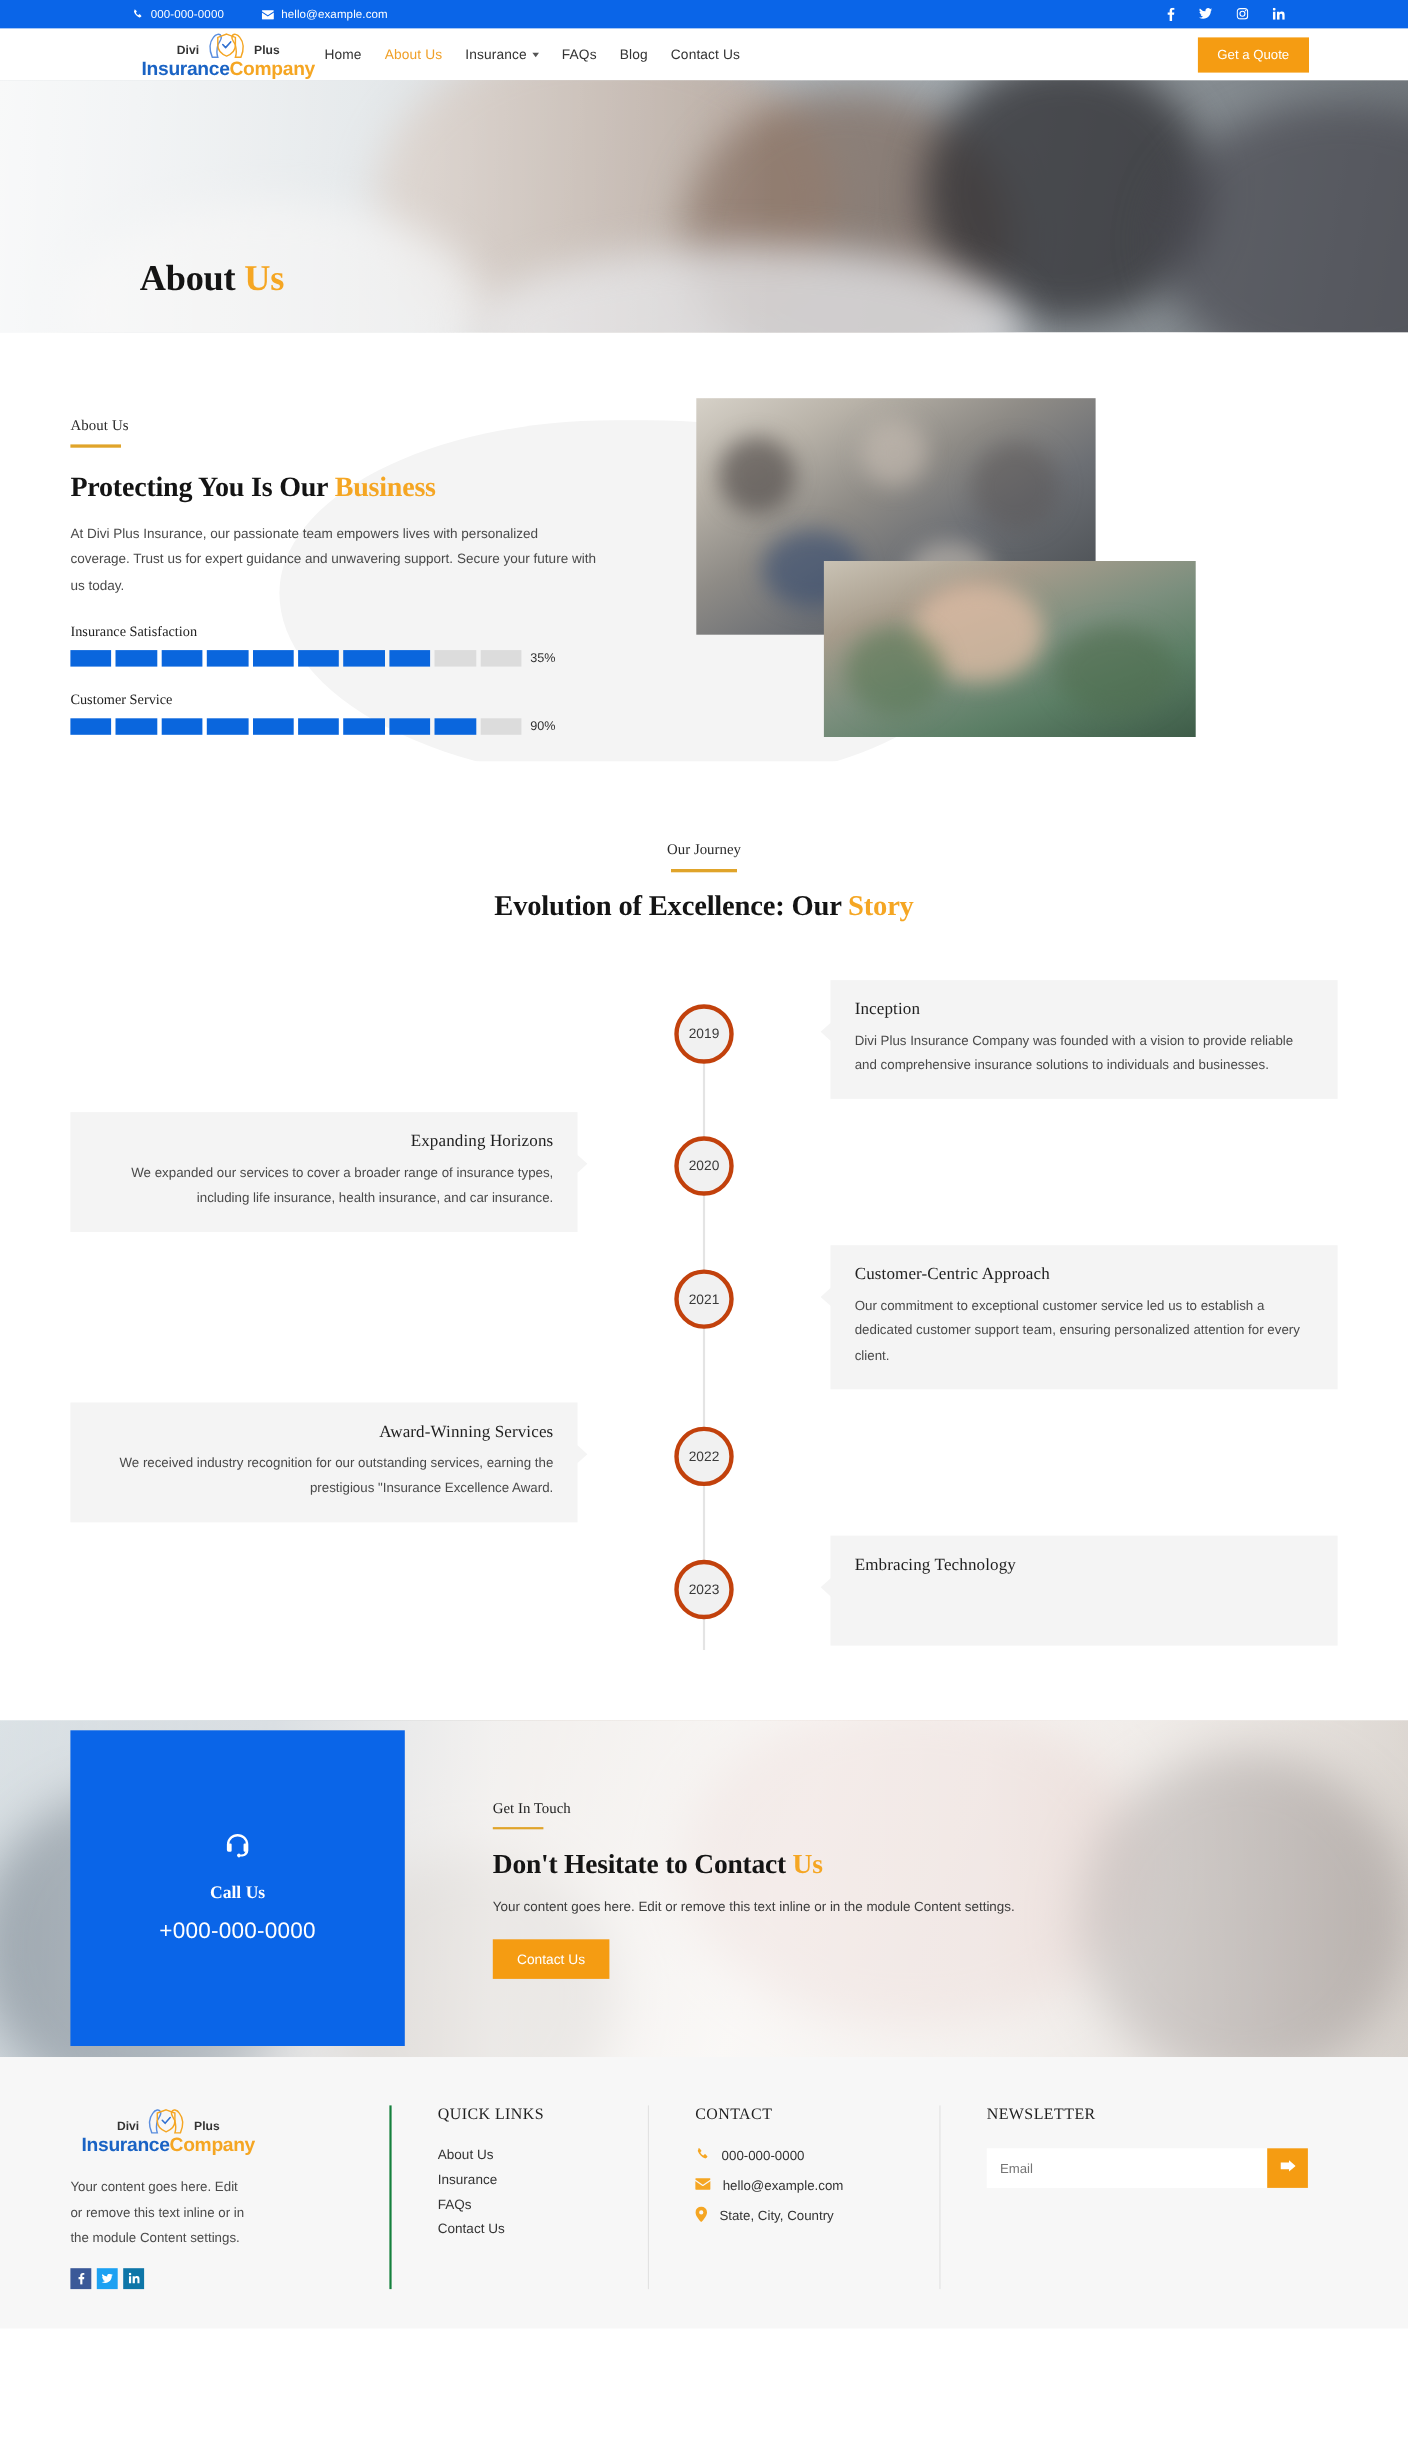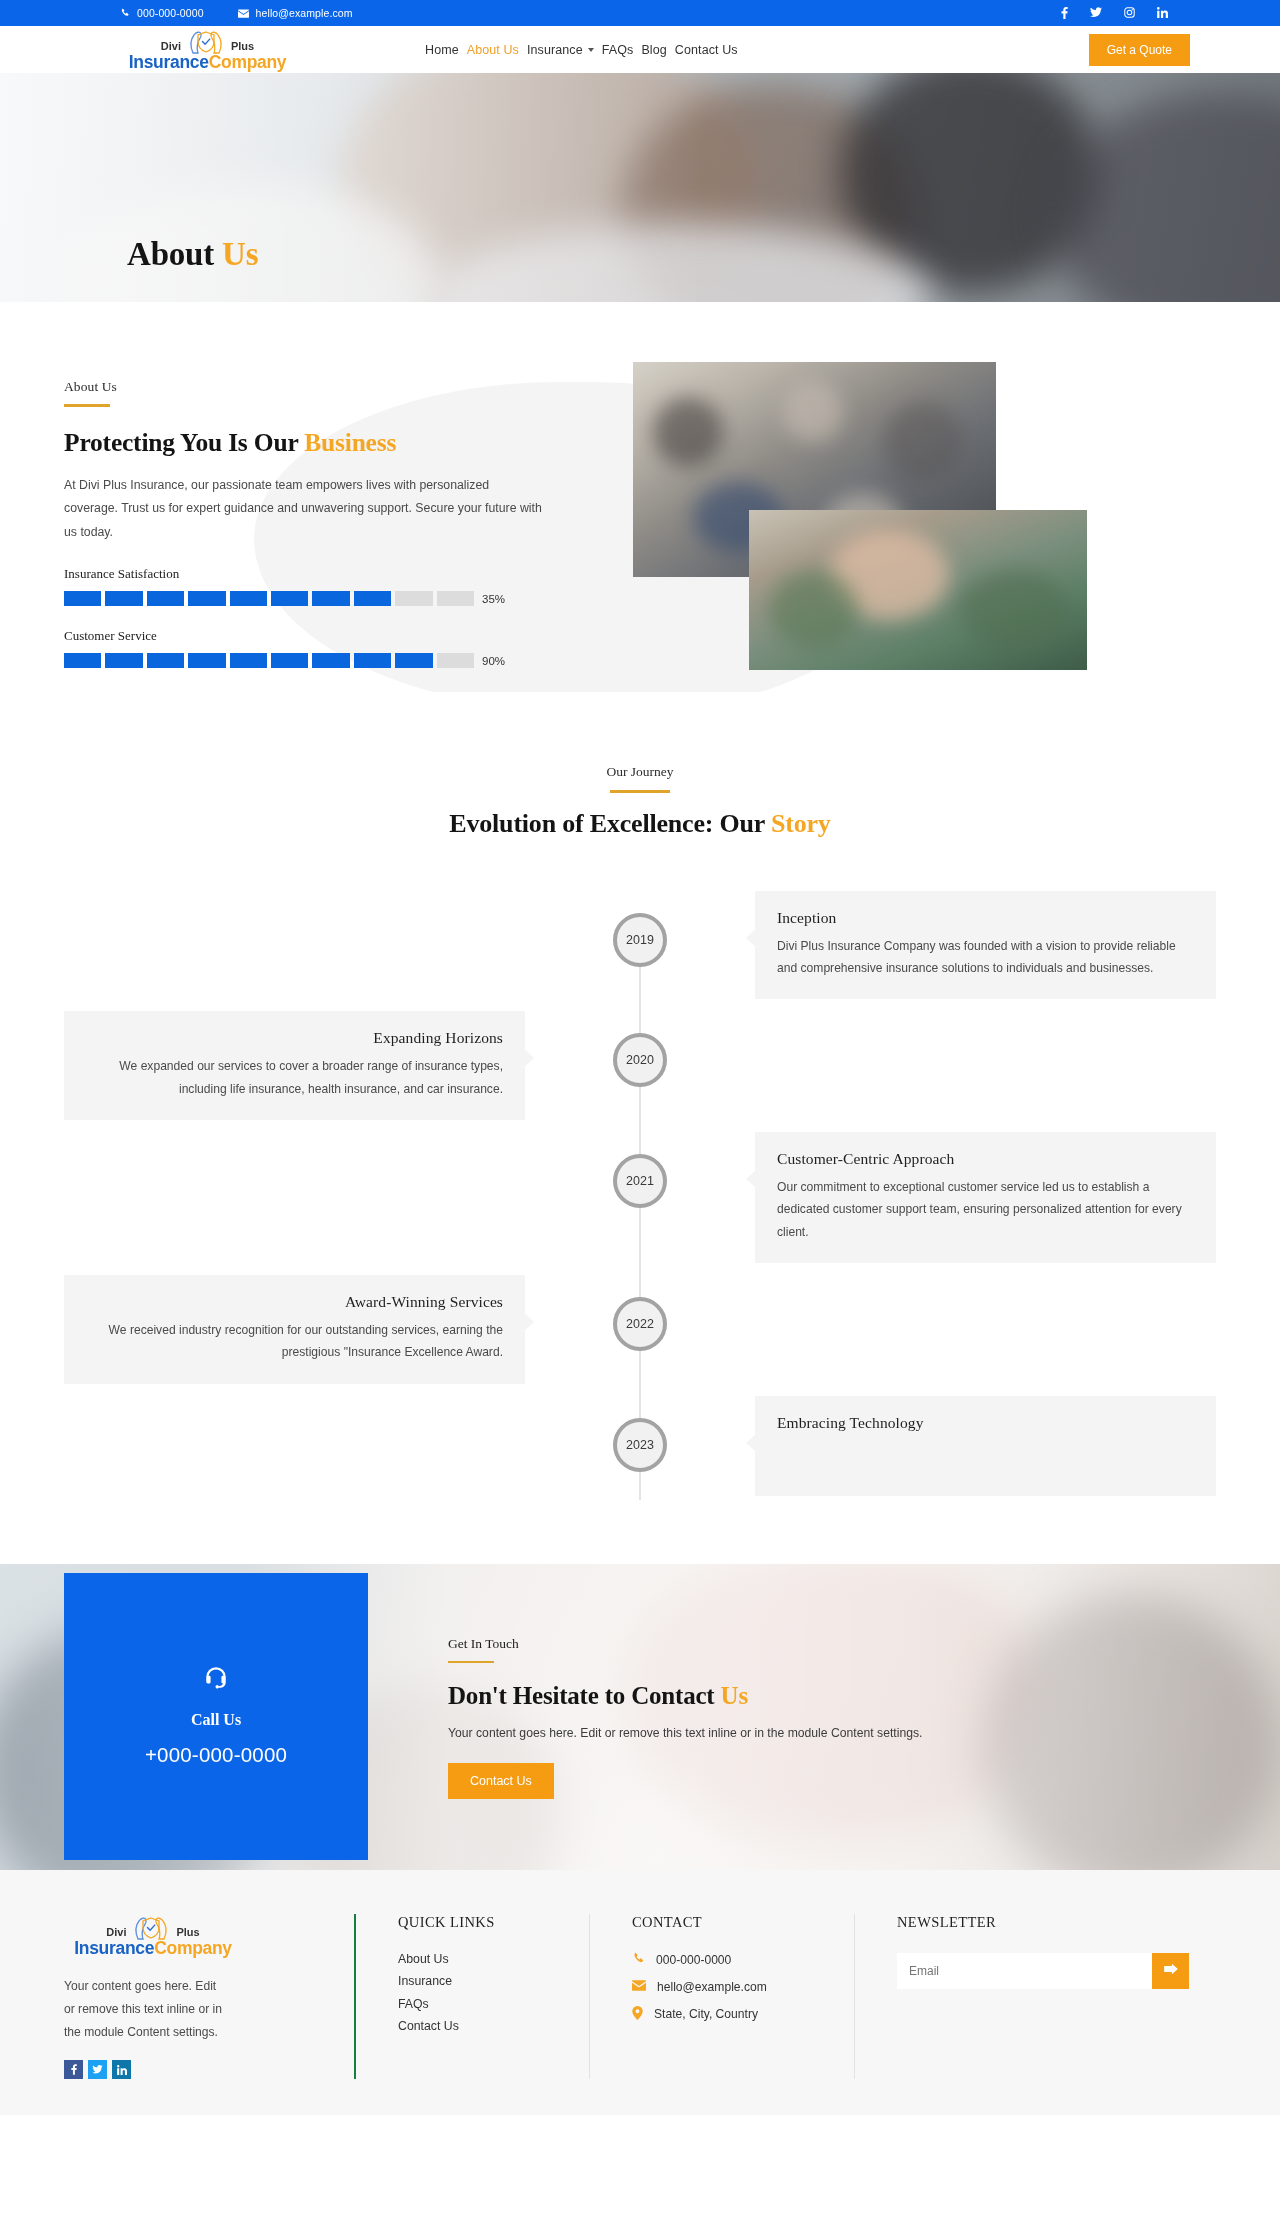--- a/index.html
+++ b/index.html
@@ -38,21 +38,21 @@
     position: relative;
   }
   .logo { display: flex; flex-direction: column; align-items: center; width: 175px; }
   .logo-top { display: flex; align-items: flex-end; gap: 2px; line-height: 1; }
   .logo-divi { font-size: 11px; font-weight: 700; color: #333; padding-bottom: 5px;}
   .logo-plus { font-size: 11px; font-weight: 700; color: #333; padding-bottom: 5px;}
   .logo-bottom { line-height: 1; margin-top: -3px; white-space: nowrap; }
   .logo-ins { font-size: 17.5px; font-weight: 700; color: #1a63c4; letter-spacing: -.3px; }
   .logo-comp { font-size: 17.5px; font-weight: 700; color: #f5a623; letter-spacing: -.3px; }
 
-  .nav { display: flex; align-items: center; gap: 8px; margin-left: 130px; }
+  .nav { display: flex; align-items: center; gap: 21px; }
   .nav a {
     font-size: 12.5px; color: #333; text-decoration: none; letter-spacing: .1px;
     display: flex; align-items: center; gap: 5px;
   }
   .nav a.active { color: #f0a028; }
   .caret { width: 0; height: 0; border-left: 3.5px solid transparent; border-right: 3.5px solid transparent; border-top: 4px solid #555; }
   .quote-btn {
     position: absolute; right: 90px; top: 50%; transform: translateY(-50%);
     background: #f59c12; color: #fff; border: none;
     font-size: 12px; padding: 9px 18px; cursor: pointer;
@@ -160,21 +160,21 @@
   .tl-card p { font-size: 12.1px; line-height: 1.85; color: #4a4a4a; margin-top: 8px; }
   .tl-arrow {
     position: absolute; top: 38px; width: 0; height: 0;
     border-top: 9px solid transparent; border-bottom: 9px solid transparent;
   }
   .tl-item.right .tl-arrow { left: -9px; border-right: 10px solid #f4f4f4; }
   .tl-item.left .tl-arrow { right: -9px; border-left: 10px solid #f4f4f4; }
   .tl-dot {
     position: absolute; left: 50%; top: 22px; transform: translateX(-50%);
     width: 54px; height: 54px; border-radius: 50%;
-    border: 4px solid #a3a3a3; background: #f1f1f1;
+    border: 4px solid #c2410c; background: #f1f1f1;
     display: flex; align-items: center; justify-content: center;
     font-size: 12.5px; color: #3a3a3a; z-index: 3;
   }
   .tl-item.right .tl-card { margin-right: 0; }
 
   
   .cta {
     position: relative; margin-top: 36px; height: 306px; overflow: hidden;
     background: linear-gradient(110deg,#cfd8dd 0%, #b4bec6 18%, #d8cfc8 36%, #efe9e4 55%, #e4dcd6 74%, #c9c2bb 100%);
   }

